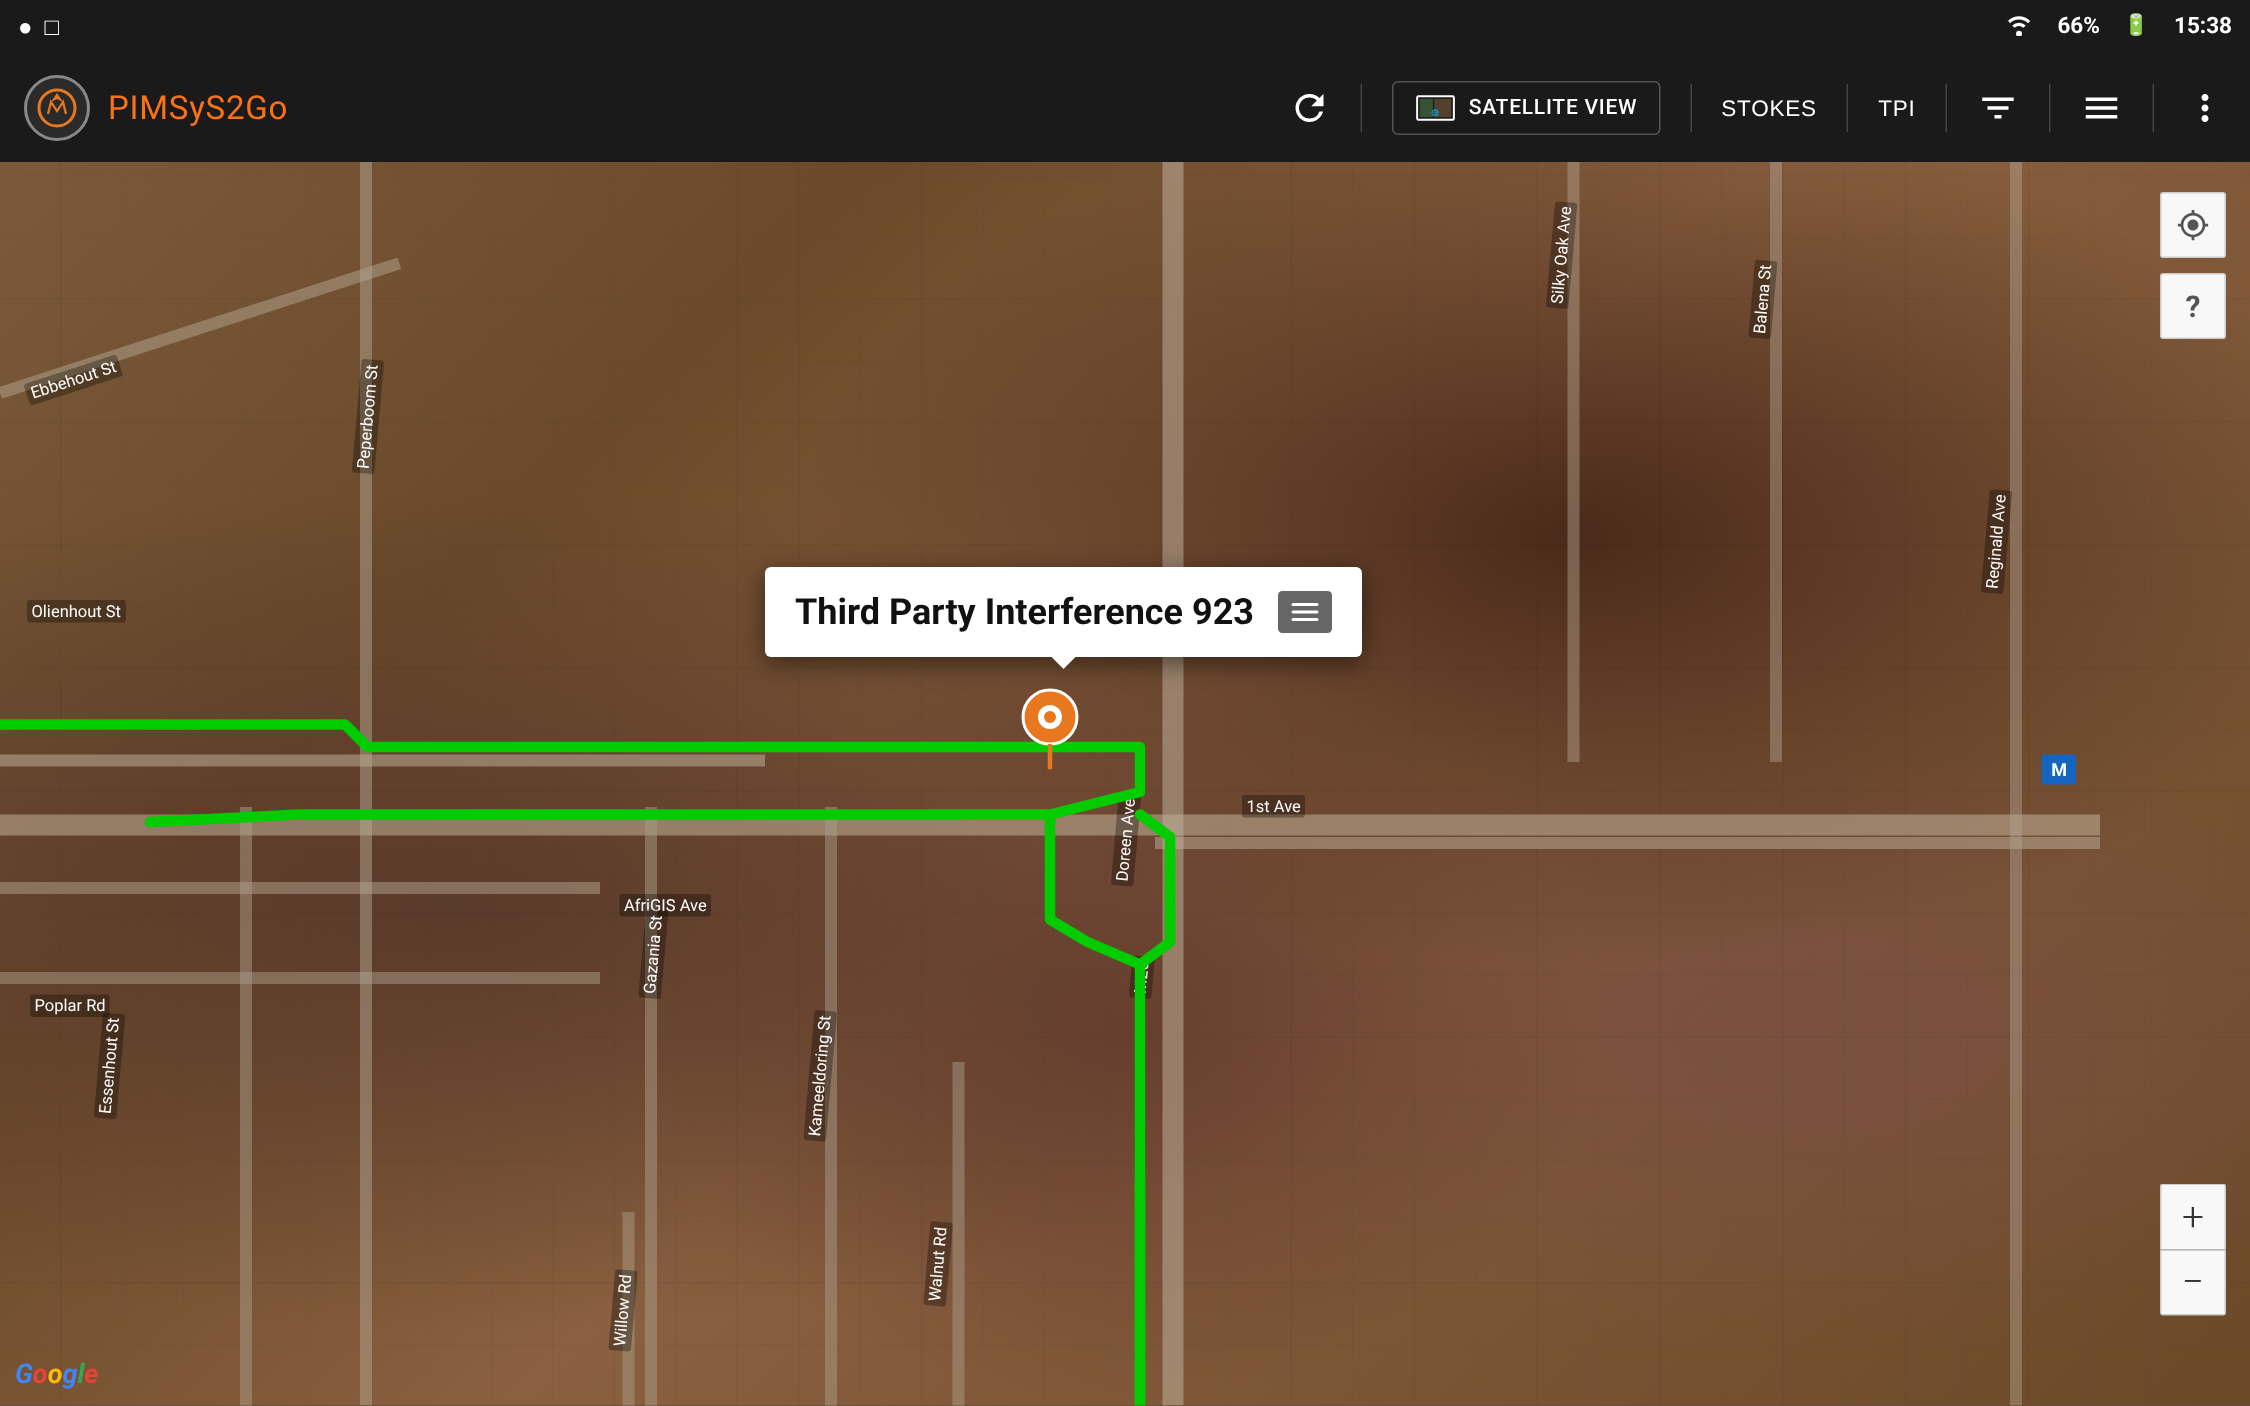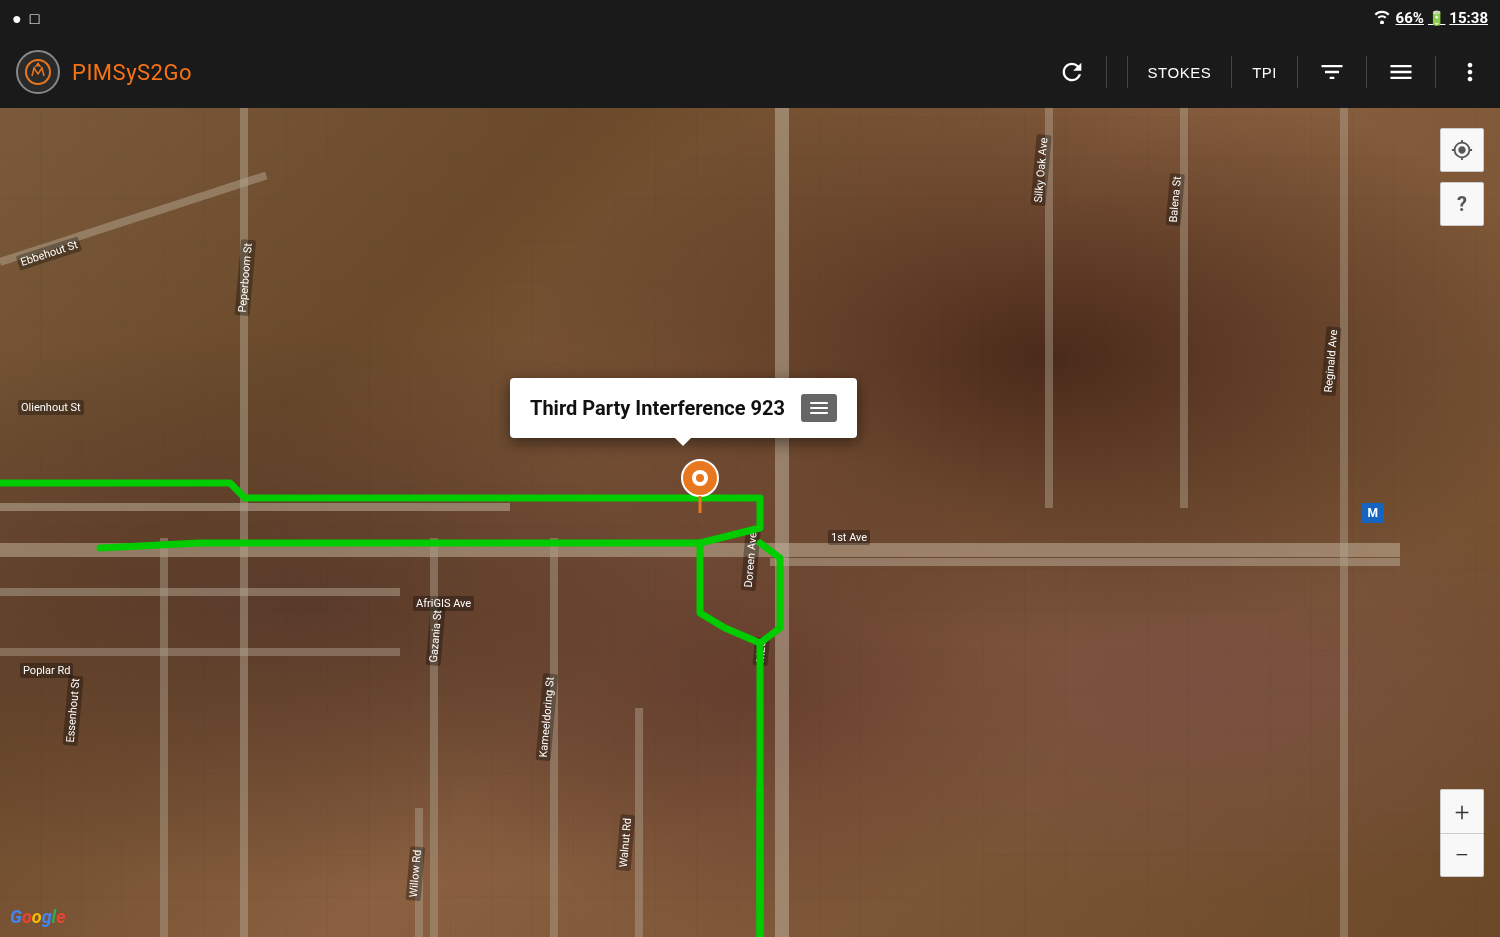--- a/index.html
+++ b/index.html
@@ -5,21 +5,21 @@
     * { margin: 0; padding: 0; box-sizing: border-box; }
     body { width: 1500px; height: 937px; overflow: hidden; font-family: 'Roboto', Arial, sans-serif; background: #000; }
 
     
     #status-bar {
       position: absolute; top: 0; left: 0; width: 1500px; height: 36px;
       background: #1a1a1a; display: flex; align-items: center; justify-content: space-between;
       padding: 0 12px; z-index: 100; color: #fff; font-size: 14px;
     }
     #status-bar-left { display: flex; align-items: center; gap: 8px; }
-    #status-bar-right { display: flex; align-items: center; gap: 4px; font-size: 15px; font-weight: bold; text-decoration: underline; }
+    #status-bar-right { display: flex; gap: 16px; font-size: 15px; font-weight: bold; }
 
     
     #top-bar {
       position: absolute; top: 36px; left: 0; width: 1500px; height: 72px;
       background: #1a1a1a; display: flex; align-items: center; justify-content: space-between;
       padding: 0 16px; z-index: 100;
     }
     #app-logo { display: flex; align-items: center; gap: 12px; }
     #app-icon {
       width: 44px; height: 44px; border-radius: 50%; background: #2a2a2a;
@@ -77,21 +77,21 @@
       position: absolute; left: 510px; top: 270px;
       background: #fff; border-radius: 4px; padding: 16px 20px;
       display: flex; align-items: center; gap: 16px; z-index: 60;
       box-shadow: 0 4px 16px rgba(0,0,0,0.5);
       min-width: 320px;
     }
     #info-popup::after {
       content: ''; position: absolute; bottom: -18px; left: 50%; transform: translateX(-50%);
       border: 10px solid transparent; border-top-color: #fff;
     }
-    #info-popup-title { font-size: 20px; font-weight: 700; color: #111; flex: 1; }
+    #info-popup-title { font-size: 24px; font-weight: 700; color: #111; flex: 1; }
     #info-popup-icon {
       width: 36px; height: 28px; background: #666; border-radius: 3px;
       display: flex; align-items: center; justify-content: center; cursor: pointer;
     }
     #info-popup-icon svg { width: 22px; height: 18px; fill: #fff; }
 
     
     #map-controls {
       position: absolute; right: 16px; top: 20px;
       display: flex; flex-direction: column; gap: 2px; z-index: 60;
@@ -183,20 +183,29 @@
   <div id="top-bar-actions">
 
     <button class="action-btn">
       <svg viewBox="0 0 24 24" fill="white">
         <path d="M17.65 6.35A7.958 7.958 0 0 0 12 4c-4.42 0-7.99 3.58-7.99 8s3.57 8 7.99 8c3.73 0 6.84-2.55 7.73-6h-2.08A5.99 5.99 0 0 1 12 18c-3.31 0-6-2.69-6-6s2.69-6 6-6c1.66 0 3.14.69 4.22 1.78L13 11h7V4l-2.35 2.35z"></path>
       </svg>
     </button>
 
     <div class="divider-v"></div>
 
+    <div id="satellite-btn">
+      <svg viewBox="0 0 32 22">
+        <rect x="2" y="2" width="28" height="18" rx="1" fill="none" stroke="white" stroke-width="1.5"></rect>
+        <rect x="4" y="4" width="10" height="14" fill="#4a7a4a" opacity="0.6"></rect>
+        <rect x="15" y="4" width="13" height="14" fill="#7a5a3a" opacity="0.6"></rect>
+        <text x="16" y="16" font-size="5" fill="white" text-anchor="middle">🌐</text>
+      </svg>
+      <span style="color:#fff;font-size:14px;font-weight:500;">SATELLITE VIEW</span>
+    </div>
 
     <div class="divider-v"></div>
 
     <button class="action-btn">
       <span>STOKES</span>
     </button>
 
     <div class="divider-v"></div>
 
     <button class="action-btn">

